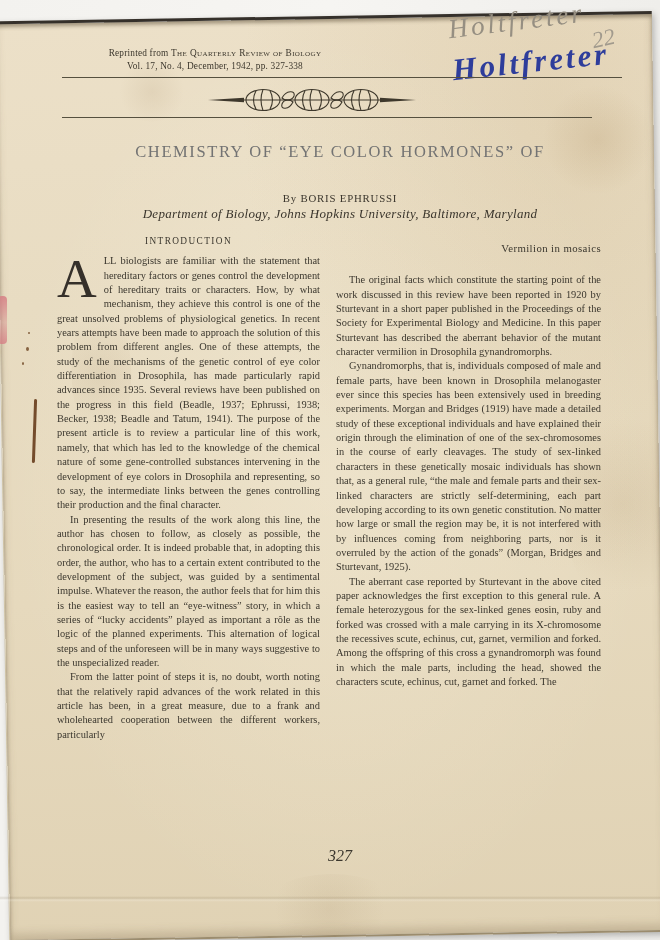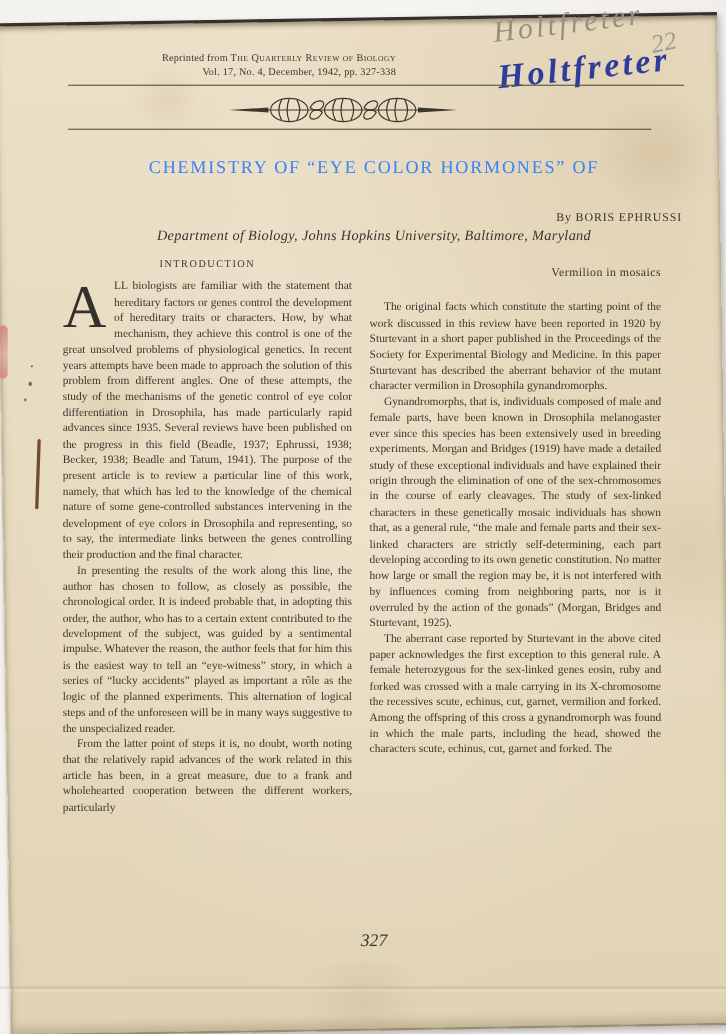--- a/index.html
+++ b/index.html
@@ -39,39 +39,39 @@
   .pink-mark{position:absolute;left:-2px;top:296px;width:9px;height:48px;border-radius:4px;
     background:linear-gradient(180deg,rgba(214,125,132,.85),rgba(214,125,132,.35) 55%,rgba(214,125,132,.8));}
   .ink-stroke{position:absolute;left:33px;top:399px;width:3px;height:64px;border-radius:2px;
     background:linear-gradient(180deg,#5c globe,#5c2f12);background:#5f3212;transform:rotate(2deg);opacity:.85;}
   .ink-dot{position:absolute;width:3px;height:4px;border-radius:50%;background:#6d4420;opacity:.8;}
   .ink-dot.d1{left:26px;top:347px;}
   .ink-dot.d2{left:22px;top:362px;width:2px;height:3px;}
   .ink-dot.d3{left:28px;top:332px;width:2px;height:2px;}
 
   
-  .reprint{position:absolute;left:70px;top:47px;width:290px;text-align:right;
+  .reprint{position:absolute;left:70px;top:47px;width:290px;text-align:center;
     font-size:9.3px;line-height:12.5px;color:#3c372d;letter-spacing:.2px;}
   .sc{font-variant:small-caps;letter-spacing:.4px;}
   .rule{position:absolute;height:1.4px;background:#55503f;}
   .rule.top{left:62px;top:77px;width:560px;}
   .rule.bottom{left:62px;top:117px;width:530px;}
   .ornament{position:absolute;left:206px;top:84px;}
 
   
   .hw{position:absolute;font-style:italic;white-space:nowrap;}
   .hw.pencil{left:448px;top:6px;font-size:27px;color:#968f82;transform:rotate(-7deg);letter-spacing:3px;}
   .hw.num{left:592px;top:26px;font-size:23px;color:#a19a8d;transform:rotate(-12deg);}
   .hw.pen{left:452px;top:44px;font-size:31px;color:#2e3d9b;transform:rotate(-6deg);letter-spacing:3px;font-weight:bold;}
 
   
-  .title{position:absolute;left:60px;top:142px;width:560px;text-align:center;color:#3b82f6;}
+  .title{position:absolute;left:60px;top:142px;width:560px;text-align:center;color:#737373;}
   .title .l1{font-size:16.5px;letter-spacing:1.6px;line-height:20px;}
   .title .l2{font-size:16.5px;letter-spacing:2.4px;line-height:21px;}
-  .byline{position:absolute;left:60px;top:192px;width:560px;text-align:right;
+  .byline{position:absolute;left:60px;top:192px;width:560px;text-align:center;
     font-size:10.8px;letter-spacing:.8px;color:#3a352c;}
   .affil{position:absolute;left:60px;top:206px;width:560px;text-align:center;
     font-style:italic;font-size:13px;letter-spacing:.3px;color:#3a352c;}
 
   
   .col{position:absolute;top:234px;width:263px;font-size:10.4px;line-height:14.35px;
     text-align:justify;color:#3b372e;}
   .col.left{left:57px;}
   .col.right{left:336px;width:265px;}
   .col p{margin:0;text-indent:13px;}

